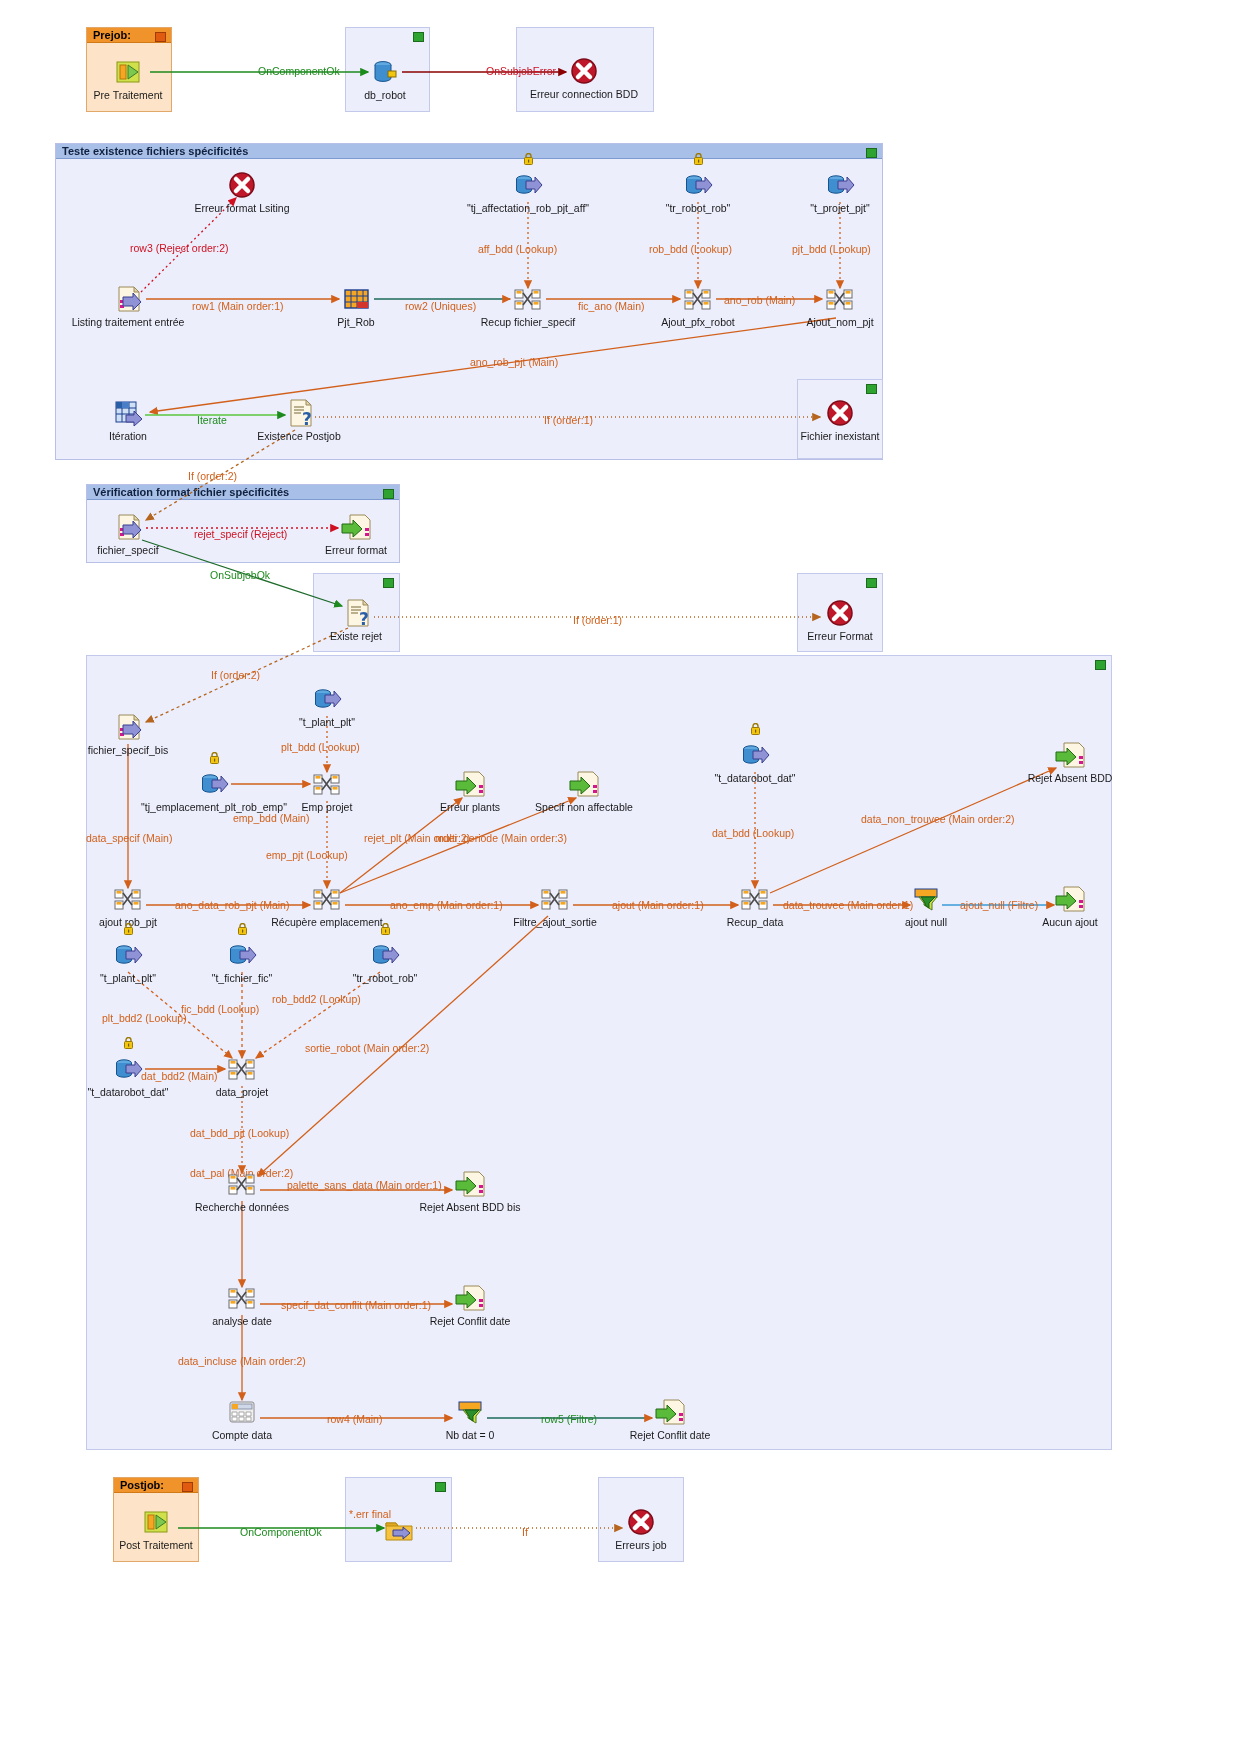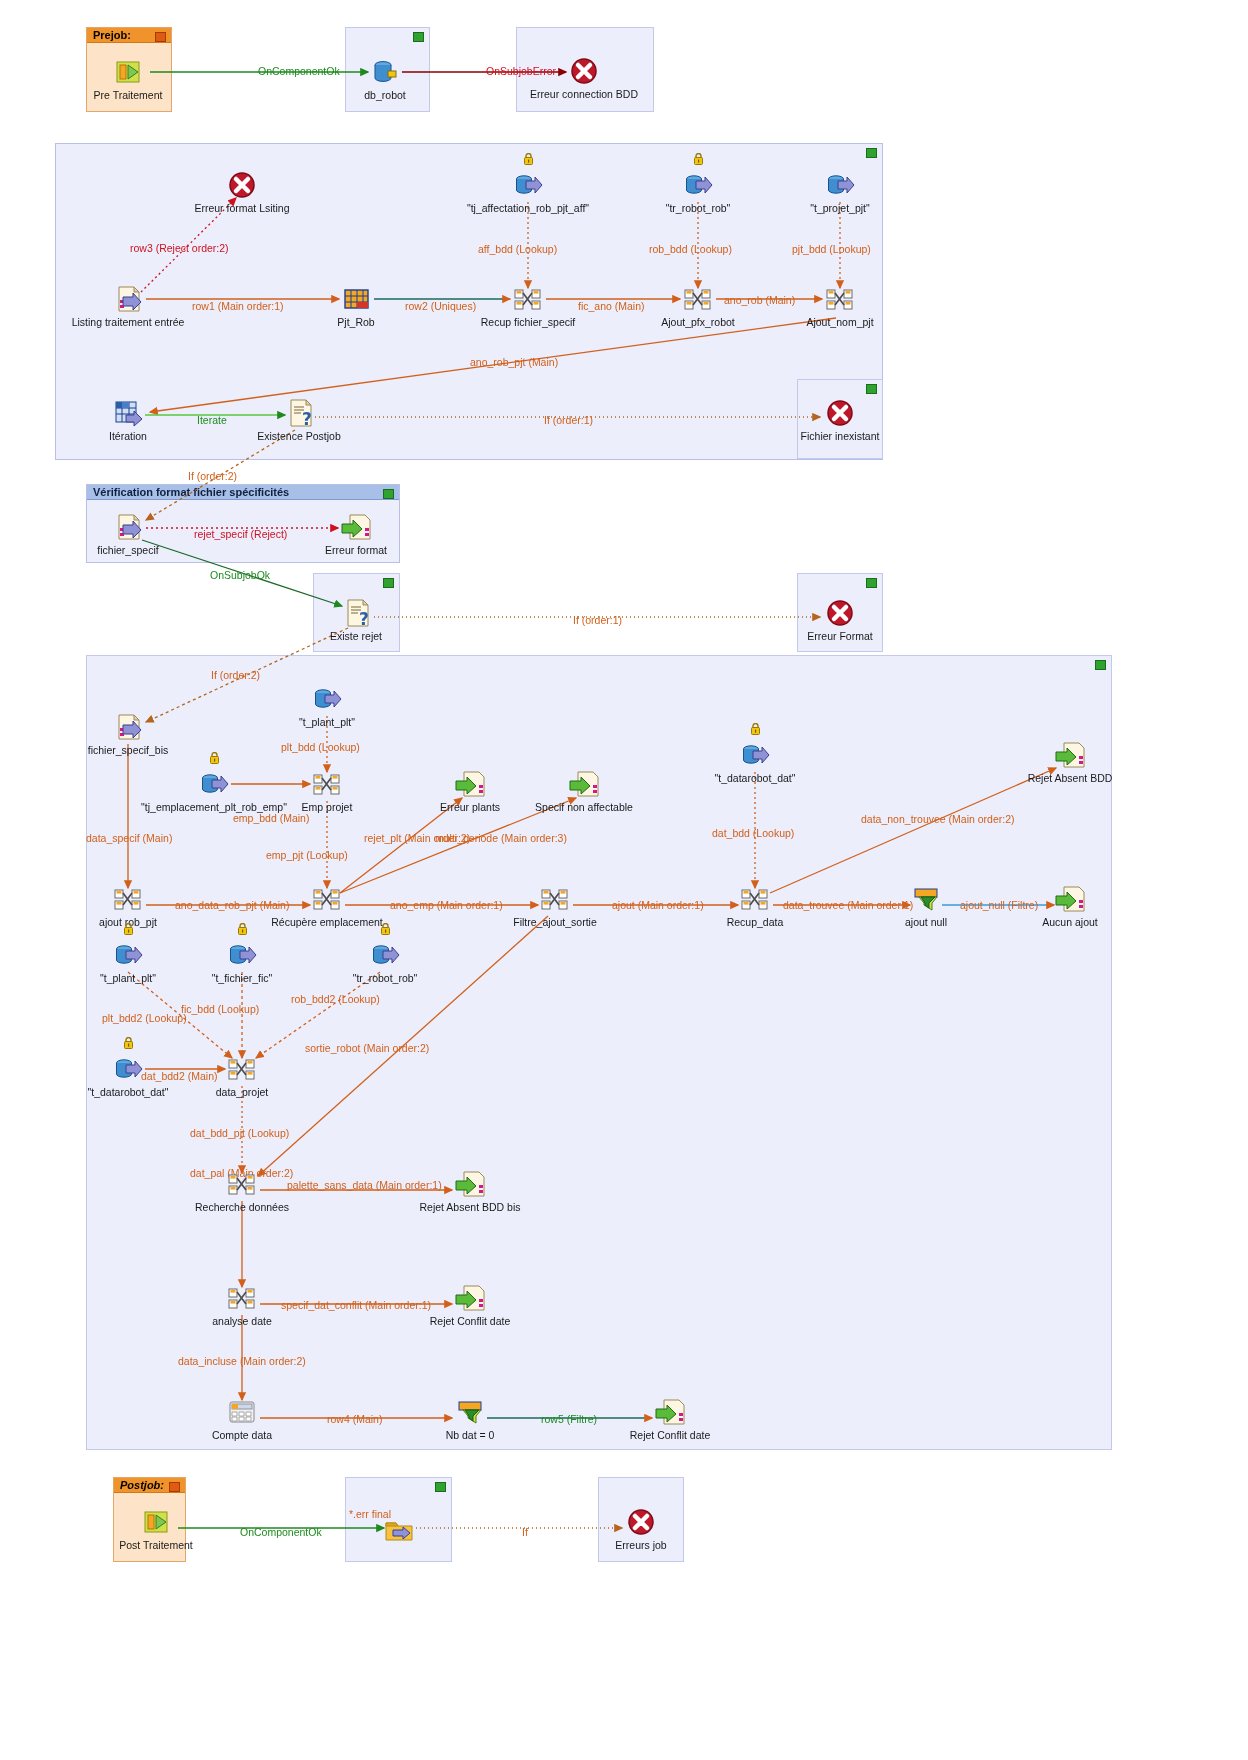--- a/index.html
+++ b/index.html
@@ -59,20 +59,21 @@
     <div class="subjob-title orange">Prejob:</div>
     <div class="collapse" style="background:#e05a10;border-color:#a03d06;"></div>
   </div>
   <div class="subjob plain" style="left:345px;top:27px;width:85px;height:85px;">
     <div class="collapse"></div>
   </div>
   <div class="subjob plain" style="left:516px;top:27px;width:138px;height:85px;"></div>
 
   <div class="subjob" style="left:55px;top:143px;width:828px;height:317px;">
     <div class="grid"></div>
+    <div class="subjob-title">Teste existence fichiers spécificités</div>
     <div class="collapse"></div>
   </div>
   <div class="subjob plain" style="left:797px;top:379px;width:86px;height:80px;">
     <div class="collapse"></div>
   </div>
 
   <div class="subjob" style="left:86px;top:484px;width:314px;height:79px;">
     <div class="grid"></div>
     <div class="subjob-title">Vérification format fichier spécificités</div>
     <div class="collapse"></div>
@@ -82,21 +83,21 @@
   </div>
   <div class="subjob plain" style="left:797px;top:573px;width:86px;height:79px;">
     <div class="collapse"></div>
   </div>
 
   <div class="subjob plain" style="left:86px;top:655px;width:1026px;height:795px;">
     <div class="grid"></div>
     <div class="collapse" style="top:4px;right:5px;"></div>
   </div>
 
-  <div class="subjob orangebody" style="left:113px;top:1477px;width:73px;height:85px;font-style:italic;">
+  <div class="subjob orangebody" style="left:113px;top:1477px;width:86px;height:85px;">
     <div class="subjob-title orange">Postjob:</div>
     <div class="collapse" style="background:#e05a10;border-color:#a03d06;"></div>
   </div>
   <div class="subjob plain" style="left:345px;top:1477px;width:107px;height:85px;">
     <div class="collapse"></div>
   </div>
   <div class="subjob plain" style="left:598px;top:1477px;width:86px;height:85px;"></div>
 
   <svg class="links" viewBox="0 0 1248 1760">
     <defs>
@@ -216,21 +217,21 @@
     <div class="llbl or" style="left:266px;top:849px;position:absolute;">emp_pjt (Lookup)</div>
     <div class="llbl or" style="left:86px;top:832px;position:absolute;">data_specif (Main)</div>
     <div class="llbl or" style="left:712px;top:827px;position:absolute;">dat_bdd (Lookup)</div>
     <div class="llbl or" style="left:861px;top:813px;position:absolute;">data_non_trouvee (Main order:2)</div>
     <div class="llbl or" style="left:175px;top:899px;position:absolute;">ano_data_rob_pjt (Main)</div>
     <div class="llbl or" style="left:390px;top:899px;position:absolute;">ano_emp (Main order:1)</div>
     <div class="llbl or" style="left:612px;top:899px;position:absolute;">ajout (Main order:1)</div>
     <div class="llbl or" style="left:783px;top:899px;position:absolute;">data_trouvee (Main order:1)</div>
     <div class="llbl or" style="left:960px;top:899px;position:absolute;">ajout_null (Filtre)</div>
     <div class="llbl or" style="left:181px;top:1003px;position:absolute;">fic_bdd (Lookup)</div>
-    <div class="llbl or" style="left:272px;top:993px;position:absolute;margin-left:19px;">rob_bdd2 (Lookup)</div>
+    <div class="llbl or" style="left:272px;top:993px;position:absolute;">rob_bdd2 (Lookup)</div>
     <div class="llbl or" style="left:102px;top:1012px;position:absolute;">plt_bdd2 (Lookup)</div>
     <div class="llbl or" style="left:141px;top:1070px;position:absolute;">dat_bdd2 (Main)</div>
     <div class="llbl or" style="left:305px;top:1042px;position:absolute;">sortie_robot (Main order:2)</div>
     <div class="llbl or" style="left:190px;top:1127px;position:absolute;">dat_bdd_pjt (Lookup)</div>
     <div class="llbl or" style="left:287px;top:1179px;position:absolute;">palette_sans_data (Main order:1)</div>
     <div class="llbl or" style="left:190px;top:1167px;position:absolute;">dat_pal (Main order:2)</div>
     <div class="llbl or" style="left:281px;top:1299px;position:absolute;">specif_dat_conflit (Main order:1)</div>
     <div class="llbl or" style="left:178px;top:1355px;position:absolute;">data_incluse (Main order:2)</div>
     <div class="llbl or" style="left:327px;top:1413px;position:absolute;">row4 (Main)</div>
     <div class="llbl gr" style="left:541px;top:1413px;position:absolute;">row5 (Filtre)</div>

